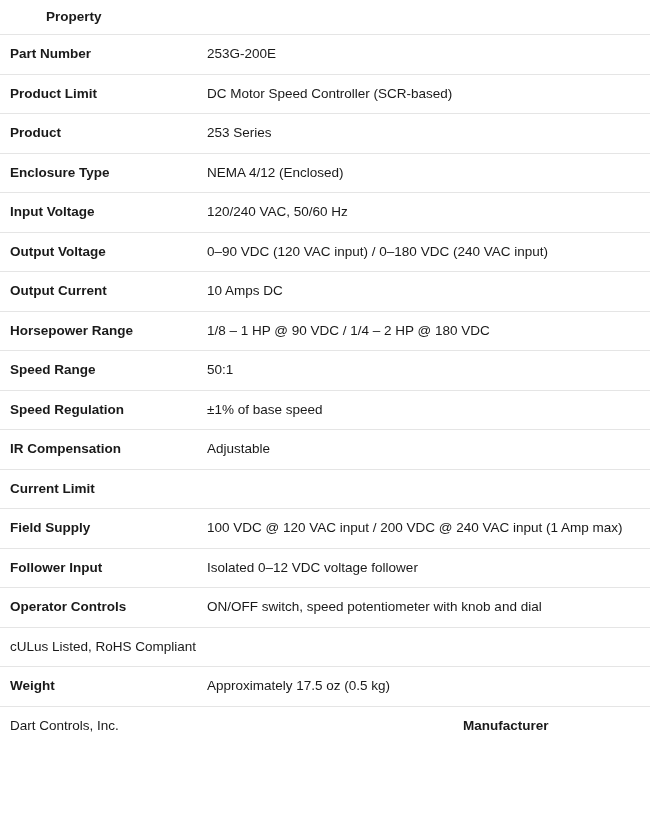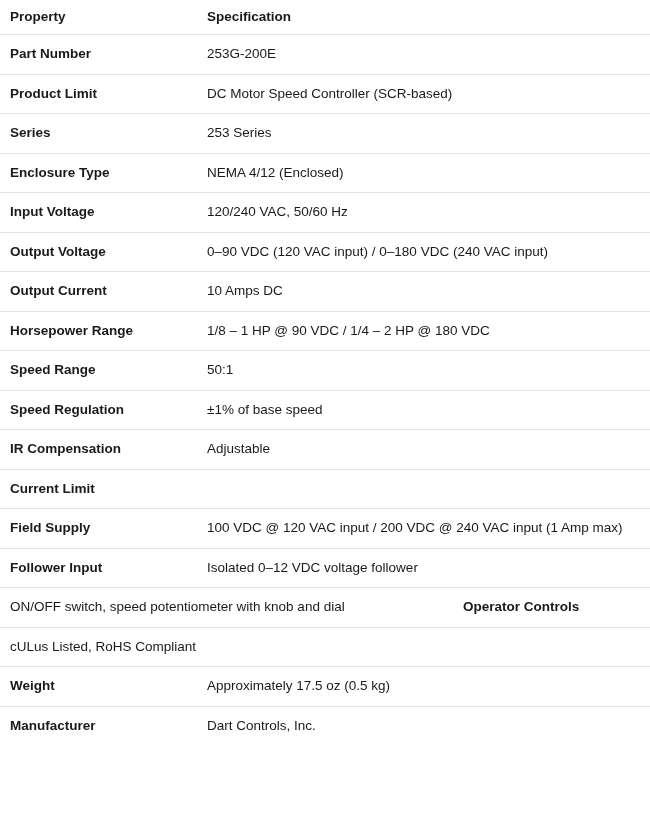--- a/index.html
+++ b/index.html
@@ -19,20 +19,21 @@
   }
   .row {
     display: flex;
     align-items: center;
     box-sizing: border-box;
     height: 39.5px;
     border-bottom: 1px solid #e5e5e5;
   }
   .row.header-row {
     height: 35px;
+    padding-left: 36px;
   }
   .row:last-child {
     border-bottom: none;
   }
   .cell {
     font-size: 13.5px;
     line-height: 1.2;
     white-space: nowrap;
     overflow: hidden;
   }
@@ -52,35 +53,34 @@
     font-weight: 700;
   }
 </style>
 </head>
 <body>
 
 <div class="spec-table">
 
   <div class="row header-row">
     <div class="cell cell-property">Property</div>
-    <div class="cell cell-spec">Specification</div>
   </div>
 
   <div class="row">
     <div class="cell cell-property">Part Number</div>
     <div class="cell cell-spec">253G-200E</div>
   </div>
 
   <div class="row">
     <div class="cell cell-property">Product Limit</div>
     <div class="cell cell-spec">DC Motor Speed Controller (SCR-based)</div>
   </div>
 
   <div class="row">
-    <div class="cell cell-property">Series</div>
+    <div class="cell cell-property">Product</div>
     <div class="cell cell-spec">253 Series</div>
   </div>
 
   <div class="row">
     <div class="cell cell-property">Enclosure Type</div>
     <div class="cell cell-spec">NEMA 4/12 (Enclosed)</div>
   </div>
 
   <div class="row">
     <div class="cell cell-property">Input Voltage</div>
@@ -126,32 +126,32 @@
     <div class="cell cell-property">Field Supply</div>
     <div class="cell cell-spec">100 VDC @ 120 VAC input / 200 VDC @ 240 VAC input (1 Amp max)</div>
   </div>
 
   <div class="row">
     <div class="cell cell-property">Follower Input</div>
     <div class="cell cell-spec">Isolated 0–12 VDC voltage follower</div>
   </div>
 
   <div class="row">
+    <div class="cell cell-property">Operator Controls</div>
     <div class="cell cell-spec">ON/OFF switch, speed potentiometer with knob and dial</div>
-    <div class="cell cell-property">Operator Controls</div>
   </div>
 
   <div class="row">
     <div class="cell cell-spec">cULus Listed, RoHS Compliant</div>
   </div>
 
 
   <div class="row">
     <div class="cell cell-property">Weight</div>
     <div class="cell cell-spec">Approximately 17.5 oz (0.5 kg)</div>
   </div>
 
   <div class="row">
+    <div class="cell cell-spec">Dart Controls, Inc.</div>
     <div class="cell cell-property">Manufacturer</div>
-    <div class="cell cell-spec">Dart Controls, Inc.</div>
   </div>
 
 </div>
 
 </body></html>

